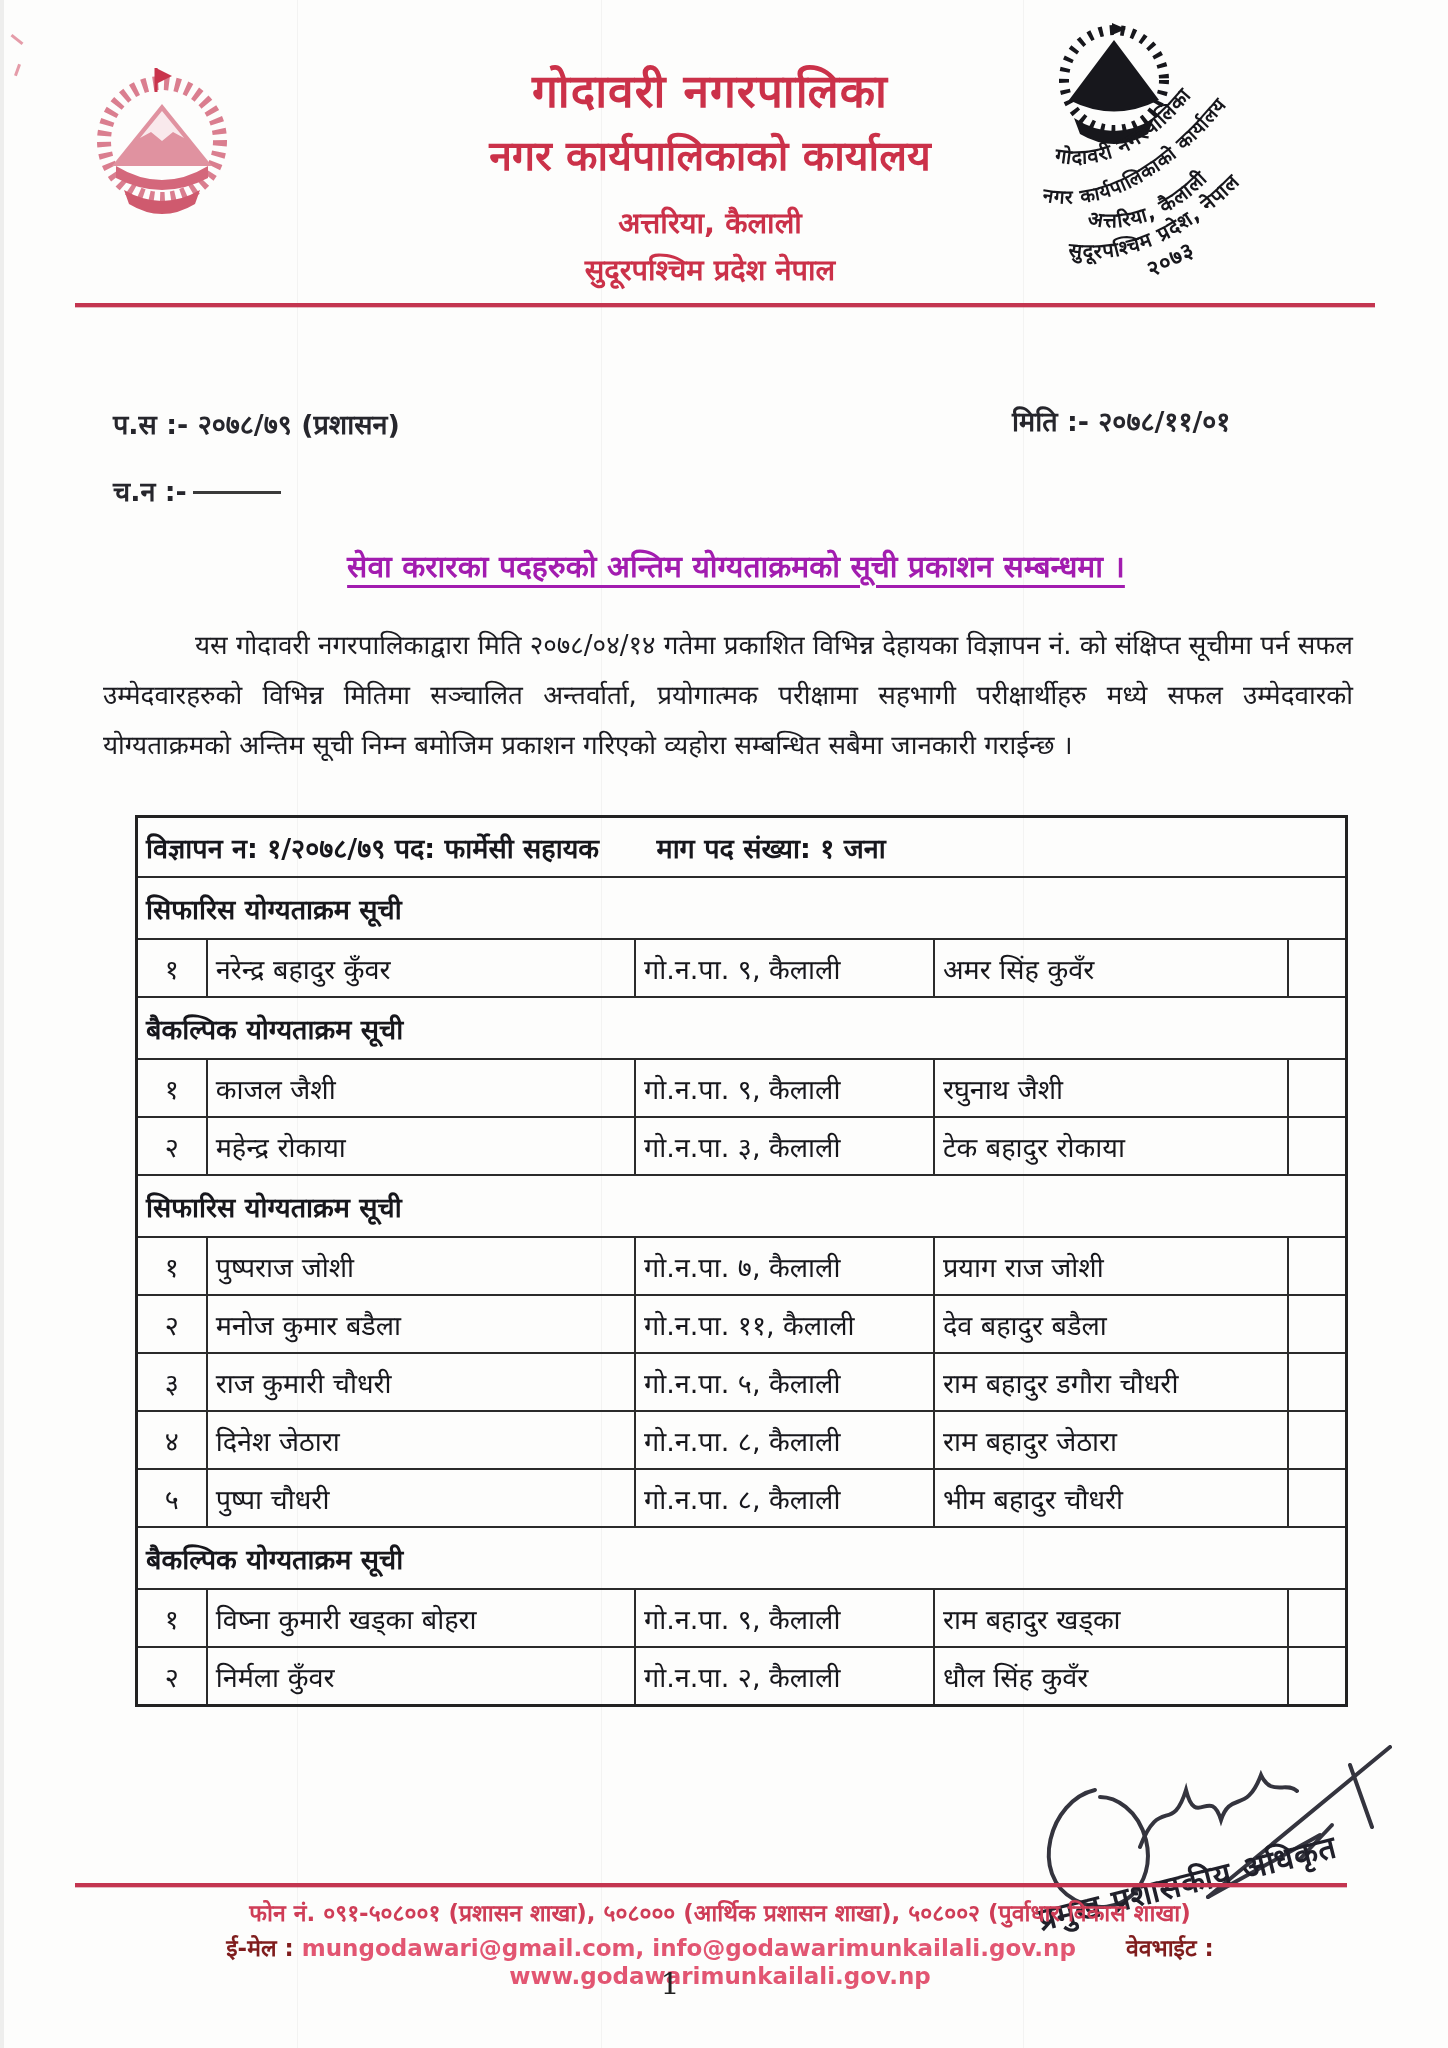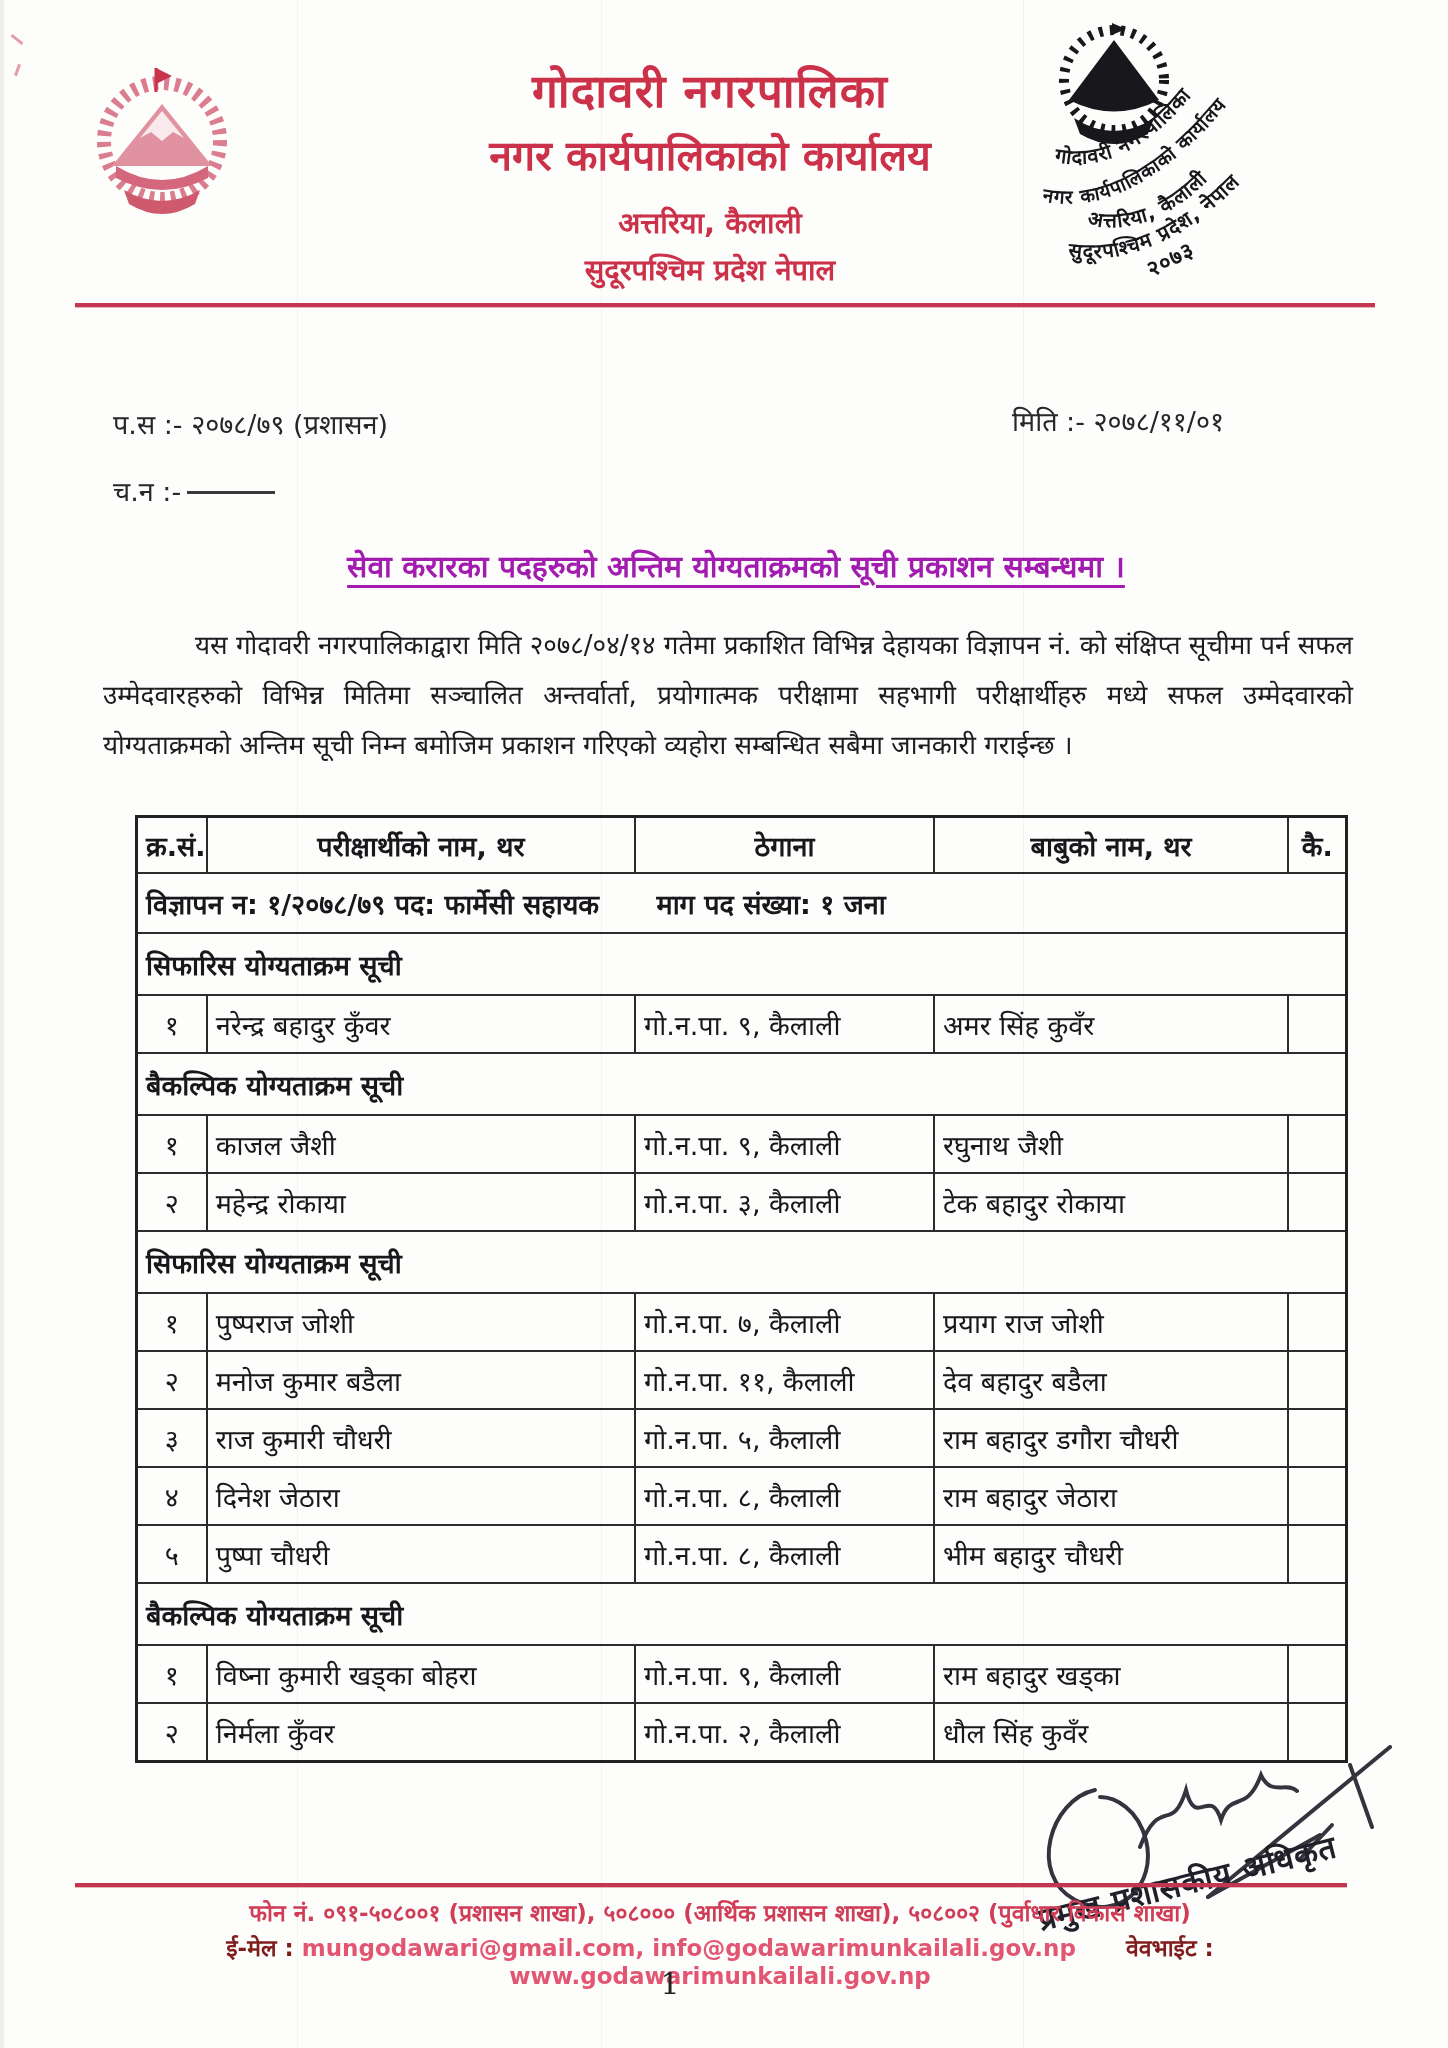--- a/index.html
+++ b/index.html
@@ -14,21 +14,21 @@
 
   
   .head-block{left:330px;top:58px;width:760px;text-align:center;color:#cb3149;}
   .head-title{font-size:46px;font-weight:bold;letter-spacing:1px;}
   .head-office{font-size:41px;font-weight:bold;margin-top:6px;}
   .head-addr{font-size:29px;font-weight:600;margin-top:20px;}
   .head-prov{font-size:29px;font-weight:600;margin-top:8px;}
   .rule{height:4px;background:#c43550;box-shadow:0 1px 0 rgba(196,53,80,.35);}
 
   
-  .ref{font-size:27px;font-weight:400;color:#26262c;}
+  .ref{font-size:27px;font-weight:700;color:#26262c;}
   .chdash{display:inline-block;width:88px;border-top:3px solid #3a3a3a;margin-left:6px;transform:translateY(-7px);}
 
   .subject-wrap{left:0;top:545px;width:1448px;text-align:center;}
   .subject{font-size:30px;font-weight:bold;color:#a21caf;text-decoration:underline;text-underline-offset:8px;text-decoration-thickness:2.5px;margin-left:24px;}
 
   .body-par{left:103px;top:620px;width:1250px;font-size:26px;line-height:50px;text-align:justify;text-indent:92px;color:#1b1b20;}
 
   
   table.results{position:absolute;left:135px;top:815px;width:1213px;border-collapse:collapse;table-layout:fixed;
                 font-size:27px;color:#17171c;}
@@ -122,27 +122,20 @@
 
   <table class="results">
     <colgroup>
       <col style="width:5.8%">
         <col style="width:35.4%">
         <col style="width:24.7%">
         <col style="width:29.3%">
         <col style="width:4.8%">
     </colgroup>
     <tbody>
-        <tr>
-      <th class="h">क्र.सं.</th>
-      <th class="h">परीक्षार्थीको नाम, थर</th>
-      <th class="h">ठेगाना</th>
-      <th class="h">बाबुको नाम, थर</th>
-      <th class="h">कै.</th>
-    </tr>
     <tr>
       <td class="advert" colspan="5">
         <span class="seg1">विज्ञापन न: १/२०७८/७९</span>
         <span class="seg2">पद: फार्मेसी सहायक</span>
         <span>माग पद संख्या: १ जना</span>
       </td>
     </tr>
     <tr>
       <td class="section" colspan="5">सिफारिस योग्यताक्रम सूची</td>
     </tr>

